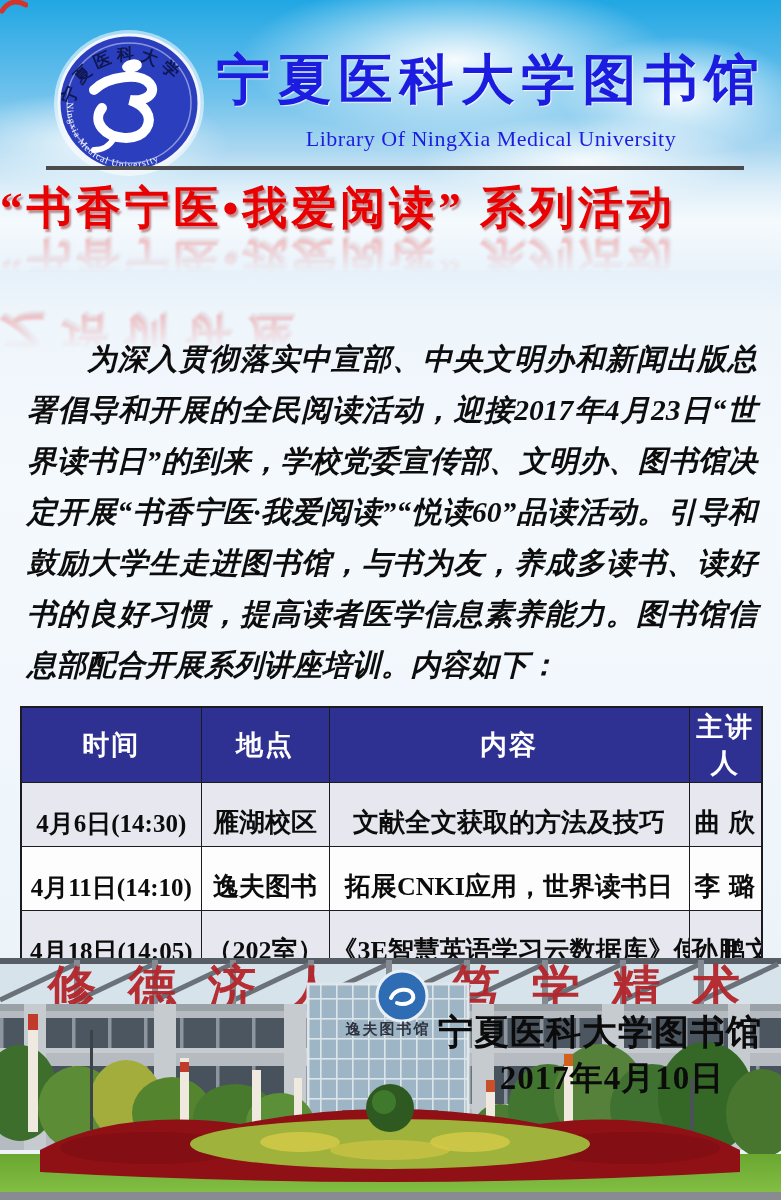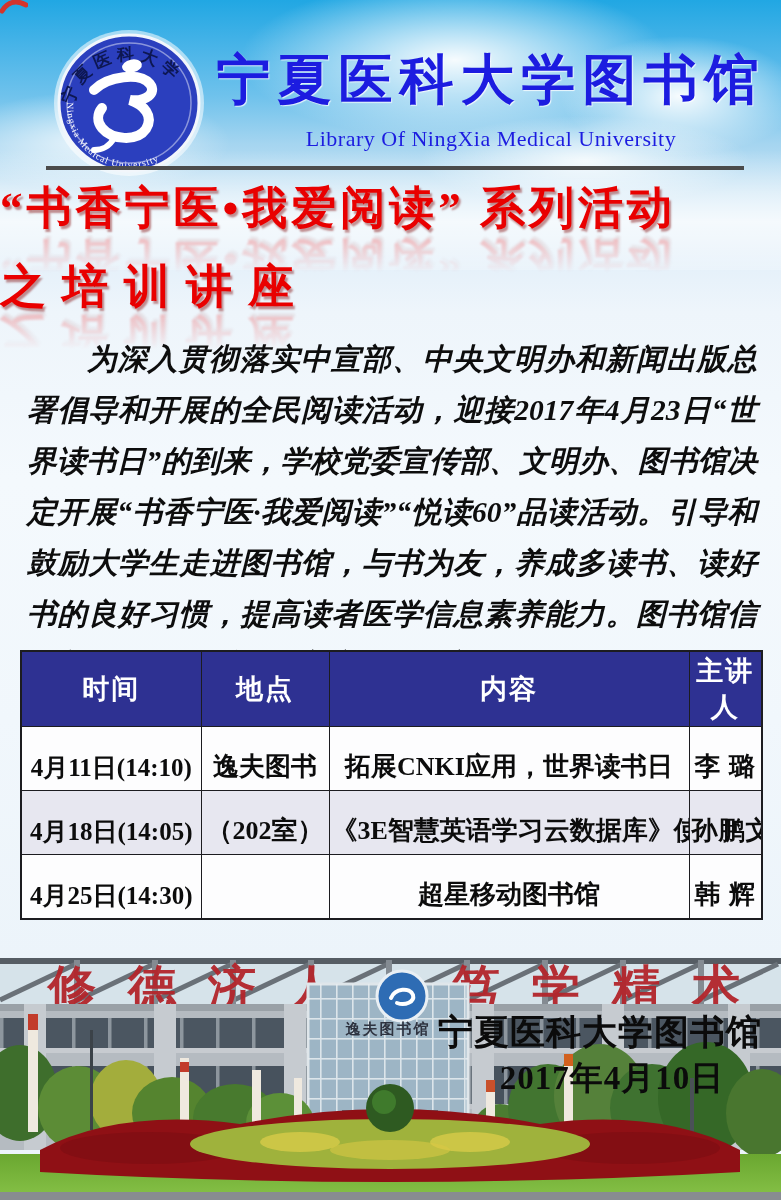--- a/index.html
+++ b/index.html
@@ -36,21 +36,21 @@
   .mirror{transform:scaleY(-1);opacity:.28;filter:blur(1.2px);
     -webkit-mask-image:linear-gradient(to bottom,transparent 28%,rgba(0,0,0,.95) 95%);
     mask-image:linear-gradient(to bottom,transparent 28%,rgba(0,0,0,.95) 95%);}
   .rline1m{top:230px;}
   .rline2m{top:305px;}
 
   .paragraph{position:absolute;left:27px;top:334px;width:730px;
     font-size:29.5px;line-height:51px;font-weight:600;color:#0d0d0d;
     text-align:justify;text-indent:60px;font-style:italic;}
 
-  .sched{position:absolute;left:20px;top:650px;width:741px;border-collapse:collapse;
+  .sched{position:absolute;left:20px;top:706px;width:741px;border-collapse:collapse;
     table-layout:fixed;border:2px solid #1c1c20;background:#fdfdfe;}
   .sched th{background:#2e3192;color:#fff;font-size:27px;font-weight:bold;height:46px;
     border:1.5px solid #1c1c20;letter-spacing:2px;vertical-align:middle;}
   .sched td{height:57px;border:1.5px solid #1c1c20;text-align:center;vertical-align:bottom;
     padding:0 2px 6px 2px;font-size:26px;font-weight:600;color:#0c0c0c;overflow:hidden;white-space:nowrap;}
   .sched tr.alt td{background:#e7e7f0;}
   .sched td.time{font-size:25px;}
   .sched td.speaker{letter-spacing:1px;}
 
   .photo{position:absolute;left:0;top:958px;width:781px;height:242px;display:block;}
@@ -97,41 +97,46 @@
 
   <div class="header-titles">
     <div class="title-cn">宁夏医科大学图书馆</div>
     <div class="title-en">Library Of NingXia Medical University</div>
   </div>
 
   <div class="divider"></div>
 
   <div class="rline rline1">“书香宁医•我爱阅读” 系列活动</div>
   <div class="rline rline1 mirror rline1m">“书香宁医•我爱阅读” 系列活动</div>
-  <div class="rline rline2">之培训讲座</div>
   <div class="rline rline2 mirror rline2m">之培训讲座</div>
 
   <div class="paragraph">为深入贯彻落实中宣部、中央文明办和新闻出版总署倡导和开展的全民阅读活动，迎接2017年4月23日“世界读书日”的到来，学校党委宣传部、文明办、图书馆决定开展“书香宁医·我爱阅读”“悦读60”品读活动。引导和鼓励大学生走进图书馆，与书为友，养成多读书、读好书的良好习惯，提高读者医学信息素养能力。图书馆信息部配合开展系列讲座培训。内容如下：</div>
 
   <table class="sched">
     <colgroup>
         <col style="width:180px">
         <col style="width:128px">
         <col style="width:360px">
         <col style="width:73px">
       </colgroup>
     <thead>
       <tr>
         <th>时间</th>
         <th>地点</th>
         <th>内容</th>
         <th>主讲人</th>
       </tr>
     </thead>
     <tbody>
+      <tr class="alt">
+        <td class="time">4月6日(14:30)</td>
+        <td>雁湖校区</td>
+        <td>文献全文获取的方法及技巧</td>
+        <td class="speaker">曲 欣</td>
+      </tr>
       <tr>
         <td class="time">4月11日(14:10)</td>
         <td>逸夫图书</td>
         <td>拓展CNKI应用，世界读书日</td>
         <td class="speaker">李 璐</td>
       </tr>
       <tr class="alt">
         <td class="time">4月18日(14:05)</td>
         <td>（202室）</td>
         <td>《3E智慧英语学习云数据库》使用</td>

